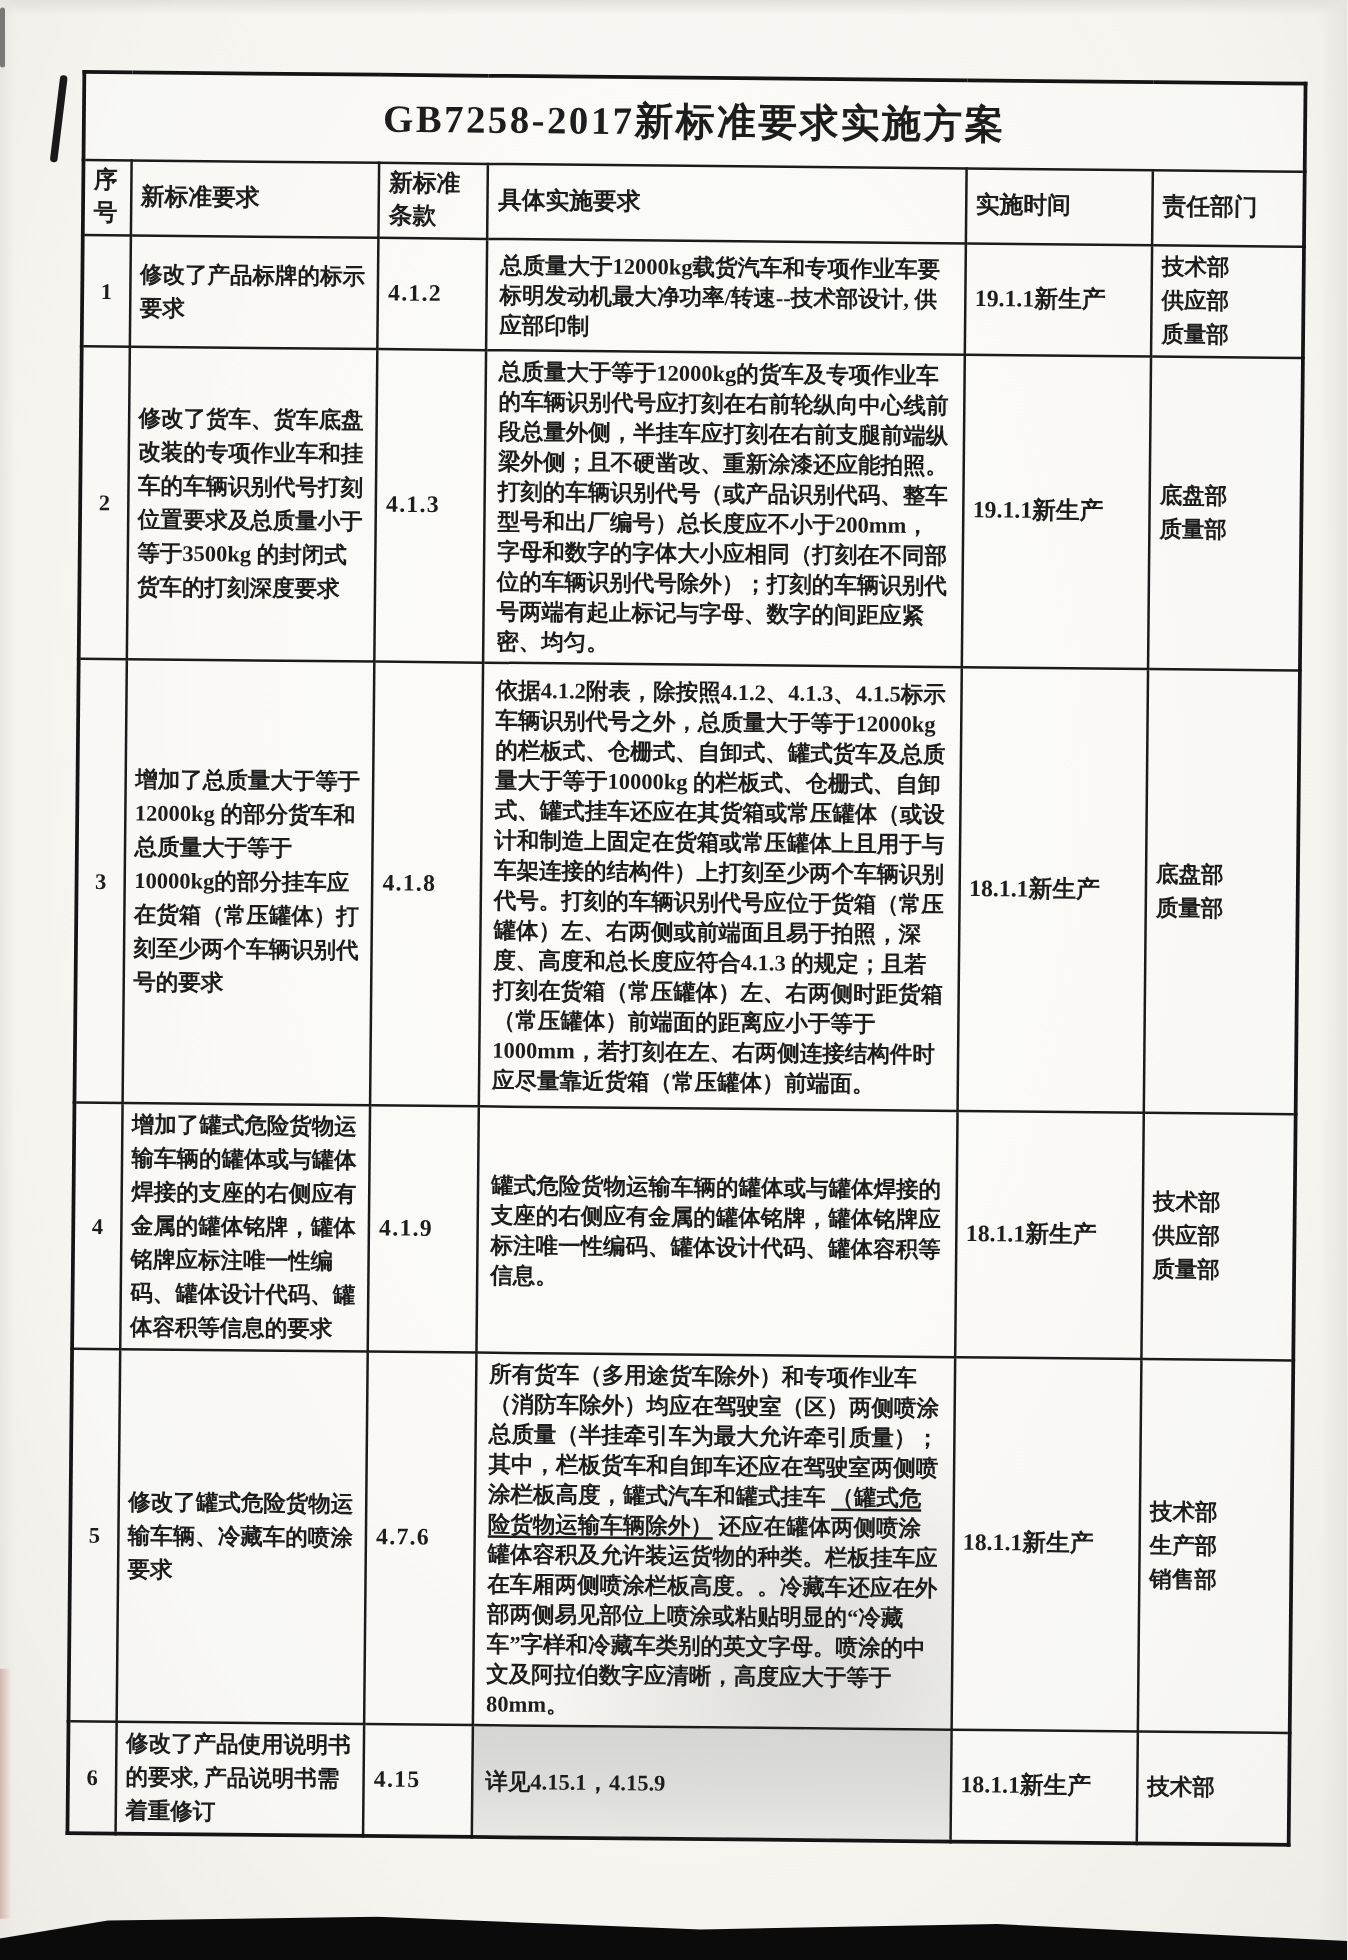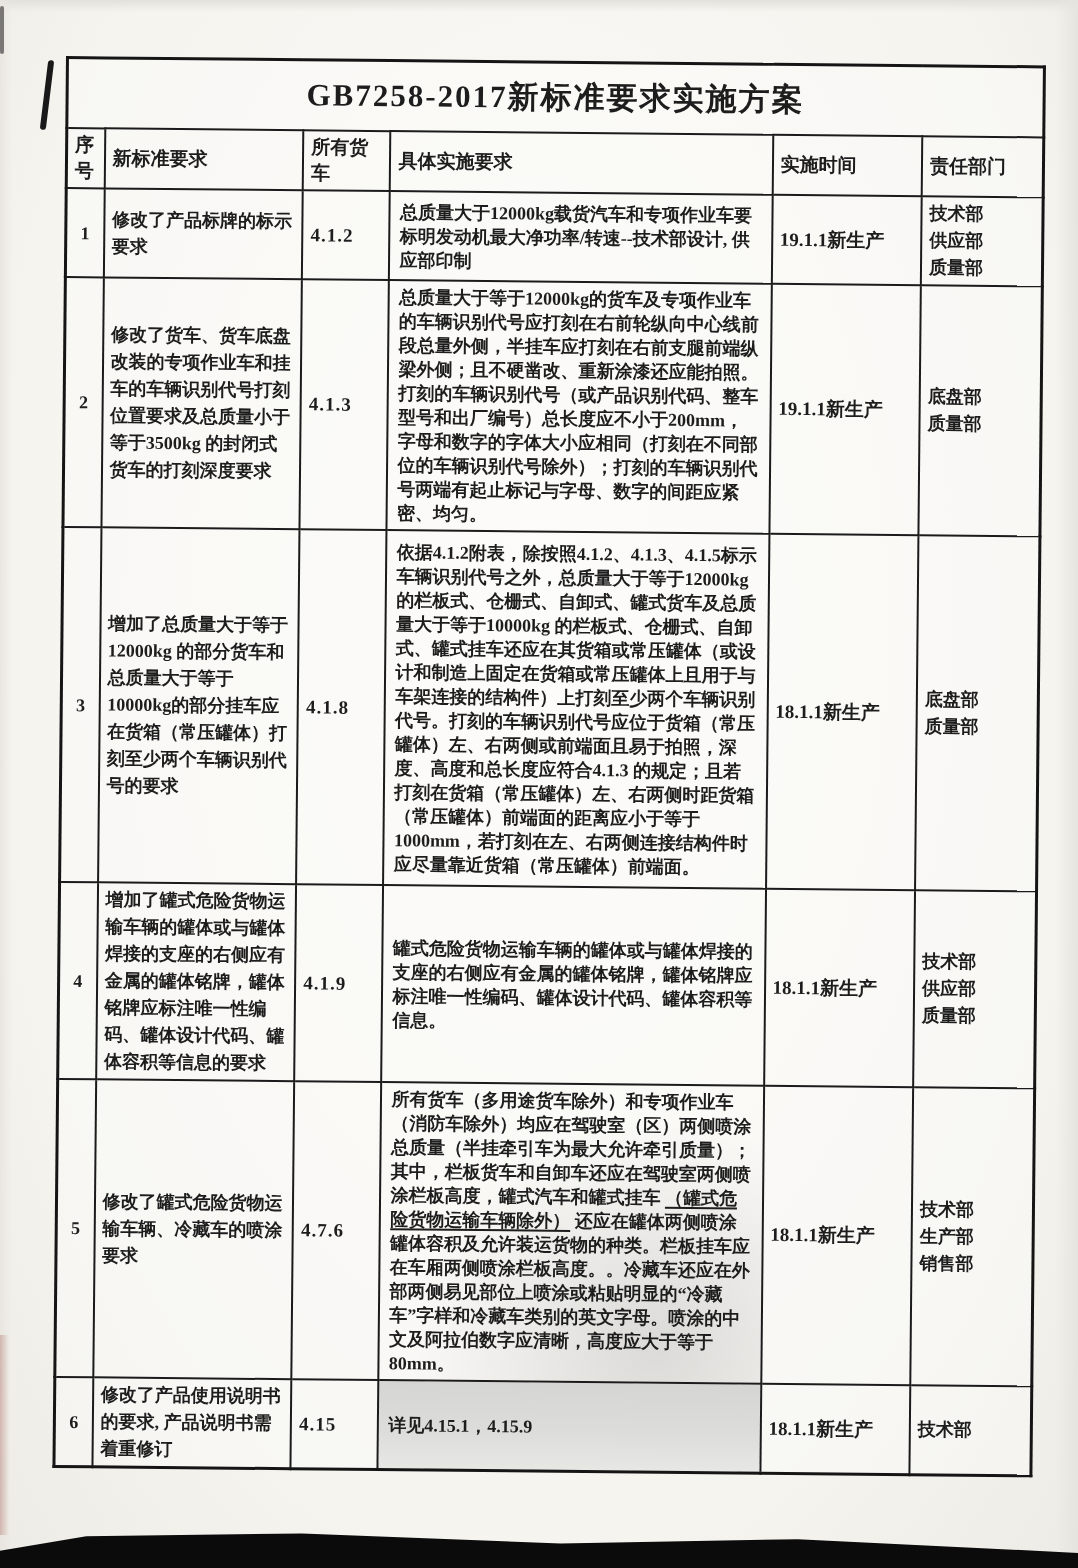--- a/index.html
+++ b/index.html
@@ -80,21 +80,21 @@
     </colgroup>
 
     <tbody>
         <tr>
       <td colspan="6" class="title-cell">GB7258-2017新标准要求实施方案</td>
     </tr>
 
     <tr class="head">
       <td>序号</td>
       <td>新标准要求</td>
-      <td>所有货车</td>
+      <td>新标准条款</td>
       <td>具体实施要求</td>
       <td>实施时间</td>
       <td>责任部门</td>
     </tr>
 
     <tr class="r1">
       <td class="num">1</td>
       <td class="req">修改了产品标牌的标示要求</td>
       <td class="clause">4.1.2</td>
       <td class="impl">总质量大于12000kg载货汽车和专项作业车要标明发动机最大净功率/转速--技术部设计, 供应部印制</td>

